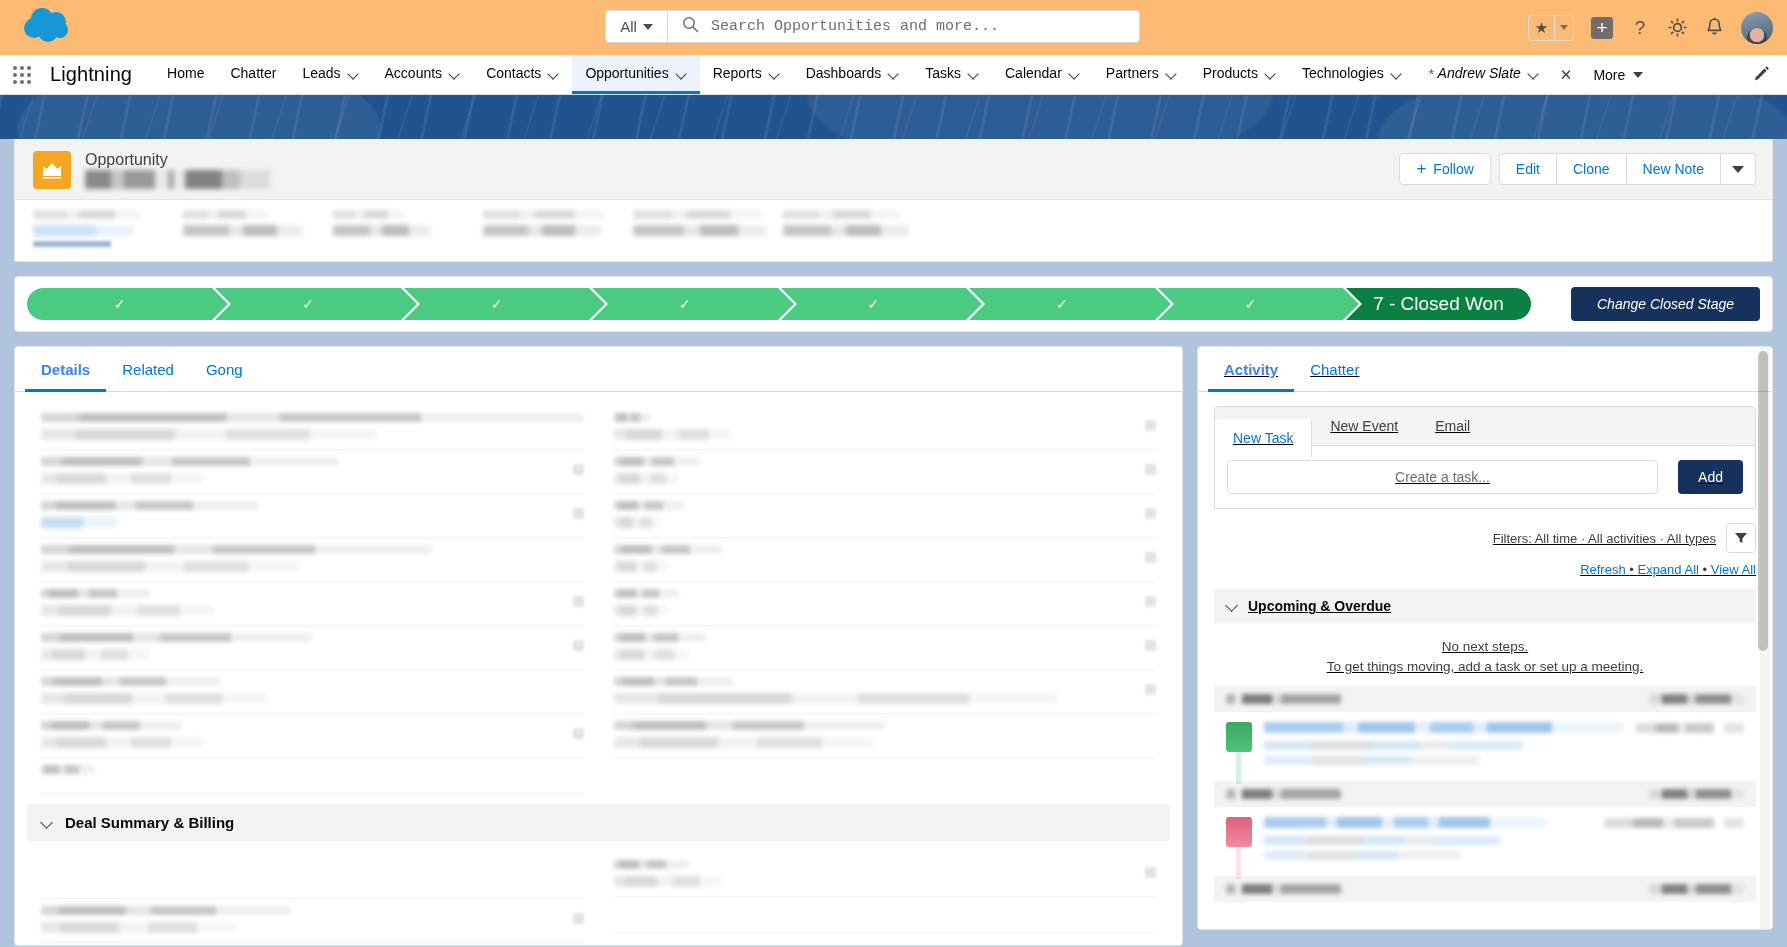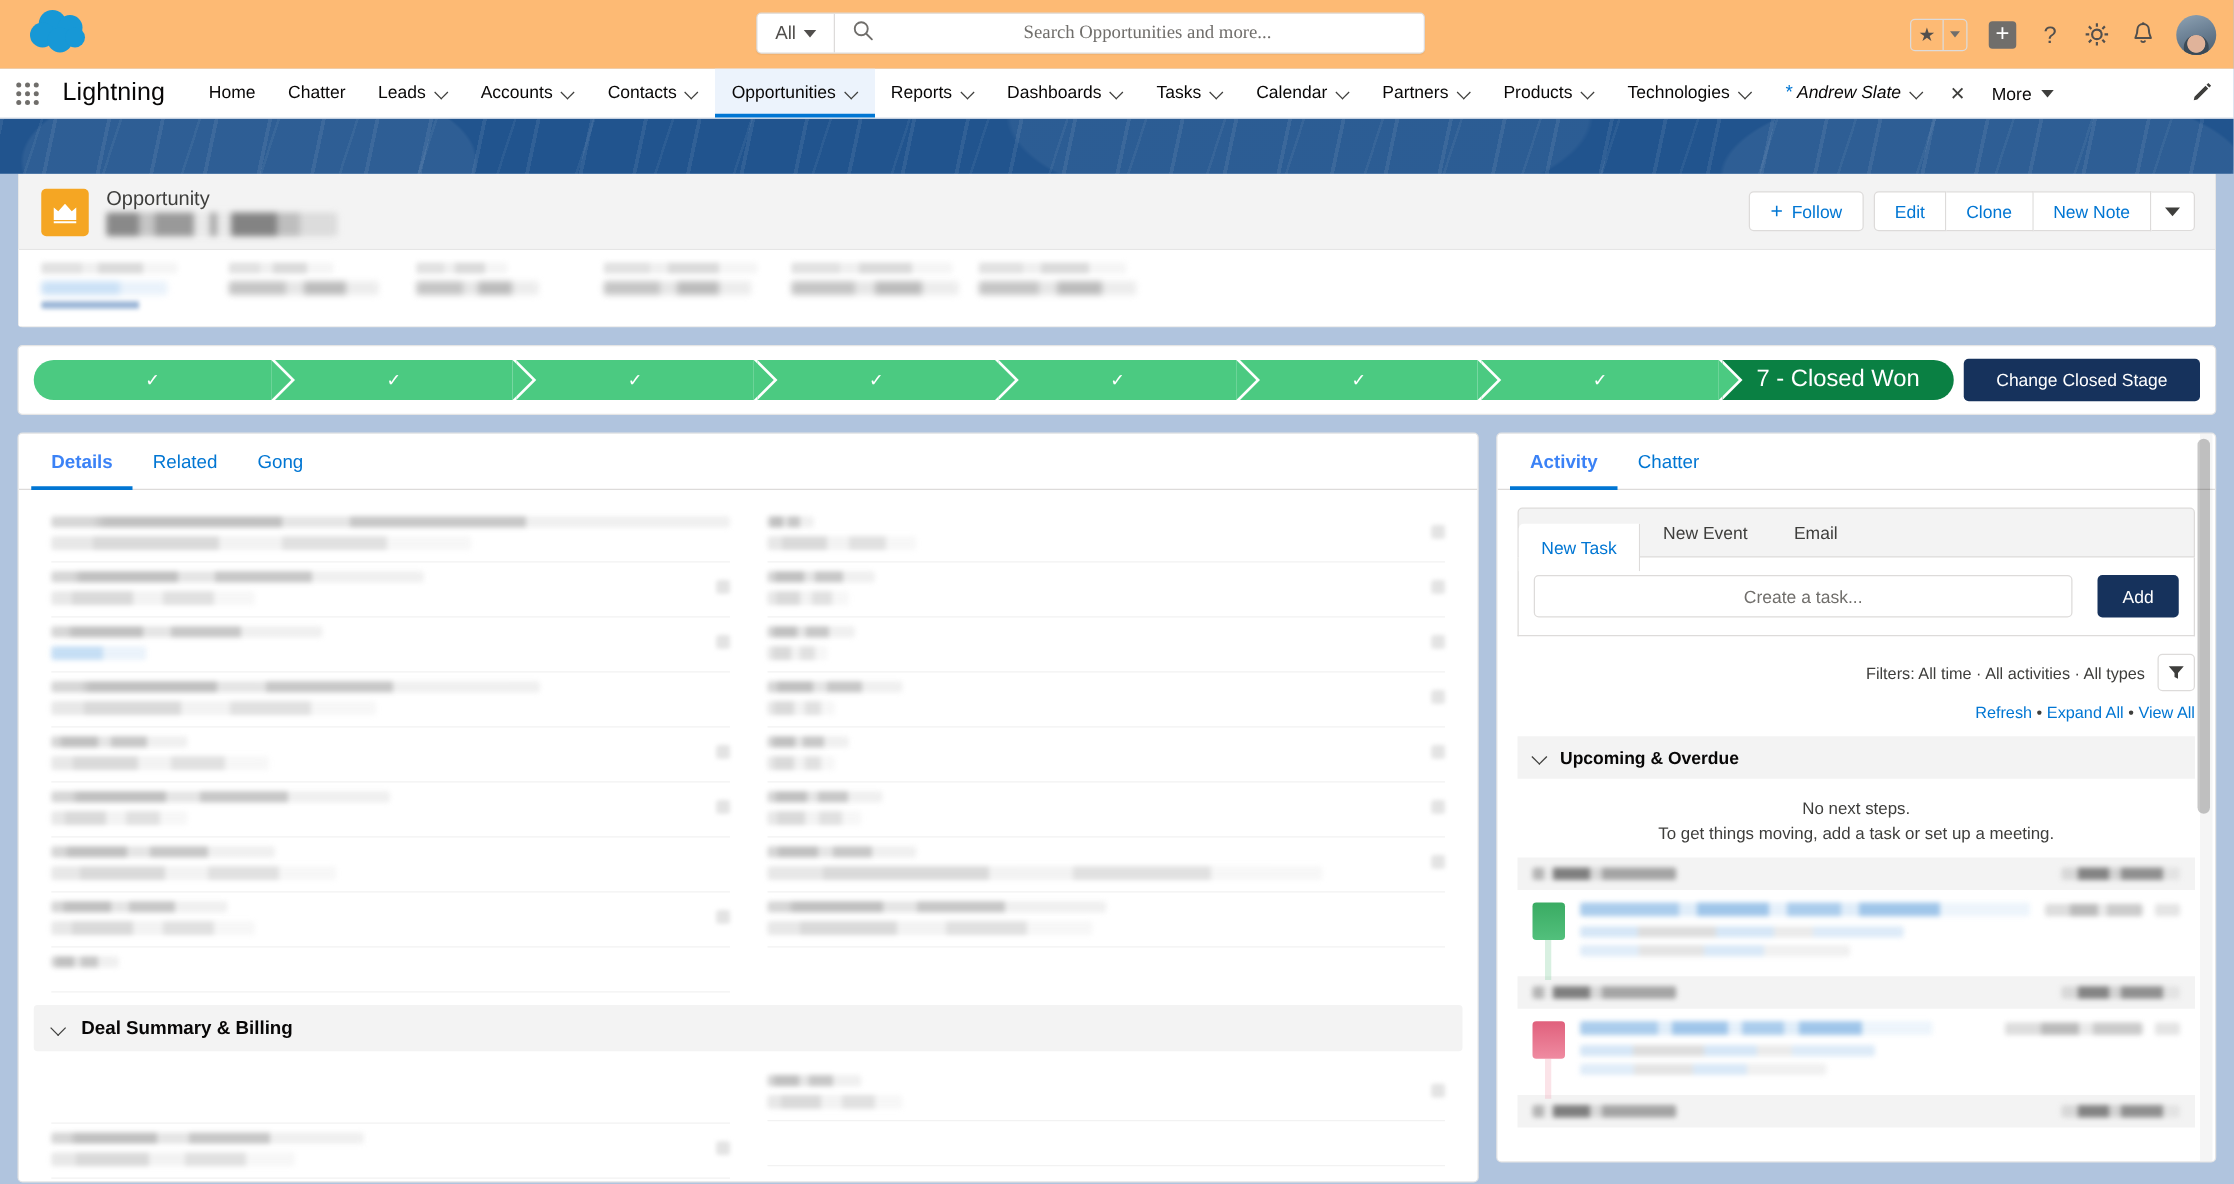--- a/index.html
+++ b/index.html
@@ -27,21 +27,21 @@
     width: 62px; display: flex; align-items: center; justify-content: center; gap: 6px;
     font-size: 15px; color: #514f4d; border-right: 1px solid #dddbda; cursor: pointer;
   }
   .caret-dn {
     width: 0; height: 0; border-left: 5px solid transparent; border-right: 5px solid transparent;
     border-top: 6px solid #514f4d;
   }
   .search-field { flex: 1; display: flex; align-items: center; gap: 12px; padding: 0 14px; cursor: text; }
   .search-field input {
     border: none; outline: none; font-size: 15px; color: #3e3e3c;
-    font-family: Liberation Serif, serif; background: transparent; flex: 1; text-align: center;
+    font-family: Liberation Mono, monospace; background: transparent; flex: 1;
   }
   .search-field input::placeholder { color: #706e6b; }
 
   .header-icons {
     position: absolute; right: 14px; top: 0; height: 55px;
     display: flex; align-items: center; gap: 17px;
   }
   .fav-group { display: flex; border: 1px solid #dddbda; border-radius: 4px; height: 26px; }
   .fav-star { width: 26px; display: flex; align-items: center; justify-content: center;
     border-right: 1px solid #dddbda; font-size: 15px; color: #514f4d; cursor: pointer; }
@@ -184,30 +184,30 @@
     border-top: 16px solid transparent; border-bottom: 16px solid transparent;
     border-left: 16px solid #fff; z-index: 1;
   }
   .path-step .chk { font-size: 14px; }
   .path-step.current {
     background: #0a8043; flex: 0 0 185px; border-radius: 0 16px 16px 0; margin-right: 0;
     font-size: 19px;
   }
   .path-step.current::after, .path-step.current::before { display: none; }
   .path-btn {
-    margin-left: 8px; background: #16325c; color: #fff; border: none; border-radius: 4px;
+    margin-left: 40px; background: #16325c; color: #fff; border: none; border-radius: 4px;
     height: 34px; padding: 0 26px; font-size: 14px; cursor: pointer;
-    font-family: "Liberation Sans", sans-serif; white-space: nowrap;
+    font-family: "Liberation Sans", sans-serif; white-space: nowrap; font-style: italic;
   }
 
   
   .cols { display: flex; gap: 14px; margin: 0 14px; align-items: flex-start; }
   .card { background: #fff; border: 1px solid #e5e5e5; border-radius: 4px; }
   .col-left { flex: 1 1 auto; min-width: 0; height: 600px; overflow: hidden; }
-  .col-right { flex: 0 0 576px; height: 584px; overflow: hidden; }
+  .col-right { flex: 0 0 576px; height: 584px; overflow: hidden; text-decoration: underline; }
 
   .tabset { display: flex; border-bottom: 1px solid #dddbda; padding: 0 10px; }
   .tab {
     padding: 14px 16px 11px 16px; font-size: 15px; color: #0176d3; cursor: pointer;
     border-bottom: 3px solid transparent; margin-bottom: -1px;
   }
   .tab.active { color: #3b82f6; font-weight: bold; border-bottom-color: #0176d3; }
 
   
   .detail-body { padding: 14px 0 0 0; }

